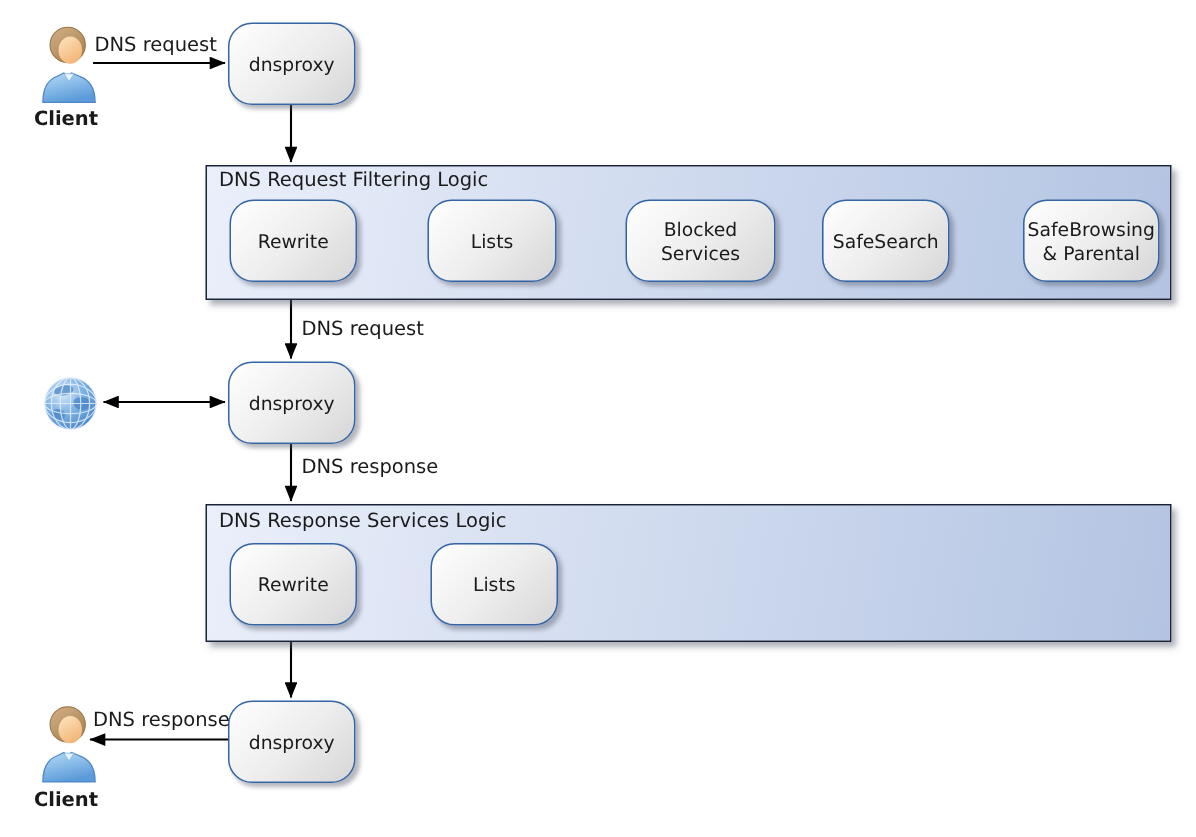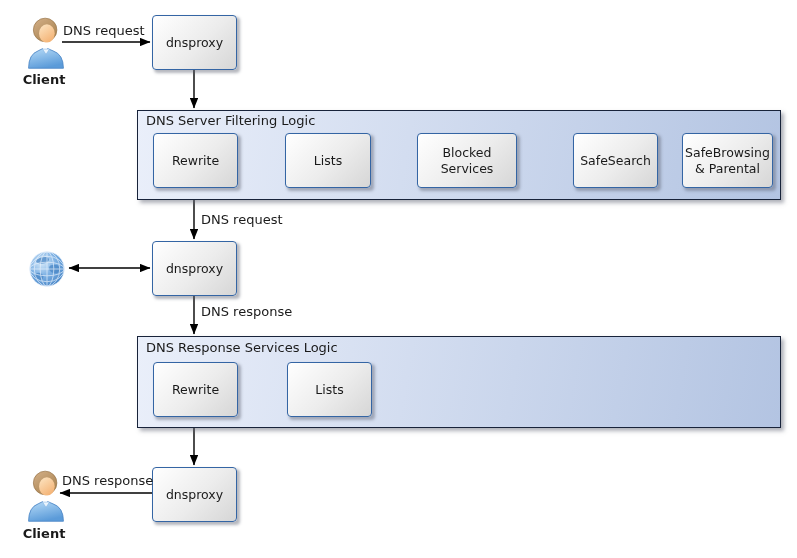--- a/index.html
+++ b/index.html
@@ -8,21 +8,21 @@
     color:#1a1a1a;
     -webkit-font-smoothing:antialiased;
   }
   .canvas{
     position:relative;width:797px;height:558px;background:#fff;overflow:hidden;
   }
   .arrows{position:absolute;left:0;top:0;width:797px;height:558px;pointer-events:none;}
   .node{
     position:absolute;width:85px;height:55px;box-sizing:border-box;
     border:1.5px solid var(--node-border,#3465a4);
-    border-radius:4px;
+    border-radius:16px;
     background:linear-gradient(135deg,#ffffff 0%,#ececec 55%,#d6d6d6 100%);
     box-shadow:2.5px 2.5px 3px rgba(90,95,110,.45);
     display:flex;align-items:center;justify-content:center;
     text-align:center;font-size:12.5px;line-height:1.25;white-space:pre-line;
   }
   .container-box{
     position:absolute;left:137px;width:644px;box-sizing:border-box;
     border:1.6px solid var(--container-border,#18233a);
     background:linear-gradient(100deg,var(--container-fill-left,#eaeffa) 0%,var(--container-fill-right,#b3c4e2) 100%);
     box-shadow:3px 3px 4px rgba(95,100,115,.5);
@@ -85,26 +85,26 @@
       <path d="M18 38 L22 44 L26 38 Z" fill="#eaf4fd" stroke="#7fb0e0" stroke-width="0.6"></path>
     </svg>
   </div>
   <div class="lbl center" style="left:14px;top:73px;width:60px;">Client</div>
 
   <div class="lbl" style="left:63px;top:24px;">DNS request</div>
 
   <div class="node" style="left:152px;top:15px;">dnsproxy</div>
 
   <div class="container-box" style="top:110px;height:90px;"></div>
-  <div class="container-title" style="left:146px;top:113px;">DNS Server Filtering Logic</div>
+  <div class="container-title" style="left:146px;top:113px;">DNS Request Filtering Logic</div>
   <div class="node" style="left:153px;top:133px;">Rewrite</div>
   <div class="node" style="left:285px;top:133px;width:86px;">Lists</div>
   <div class="node" style="left:417px;top:133px;width:100px;">Blocked
 Services</div>
-  <div class="node" style="left:573px;top:133px;">SafeSearch</div>
+  <div class="node" style="left:548px;top:133px;">SafeSearch</div>
   <div class="node" style="left:682px;top:133px;width:91px;">SafeBrowsing
 &amp; Parental</div>
 
   <div class="lbl" style="left:201px;top:213px;">DNS request</div>
 
 
   <div class="actor" style="left:27px;top:249px;">
     <svg width="40" height="40" viewBox="0 0 44 44" xmlns="http://www.w3.org/2000/svg">
       <defs>
         <radialGradient id="globeG" cx="0.35" cy="0.3" r="0.85">

